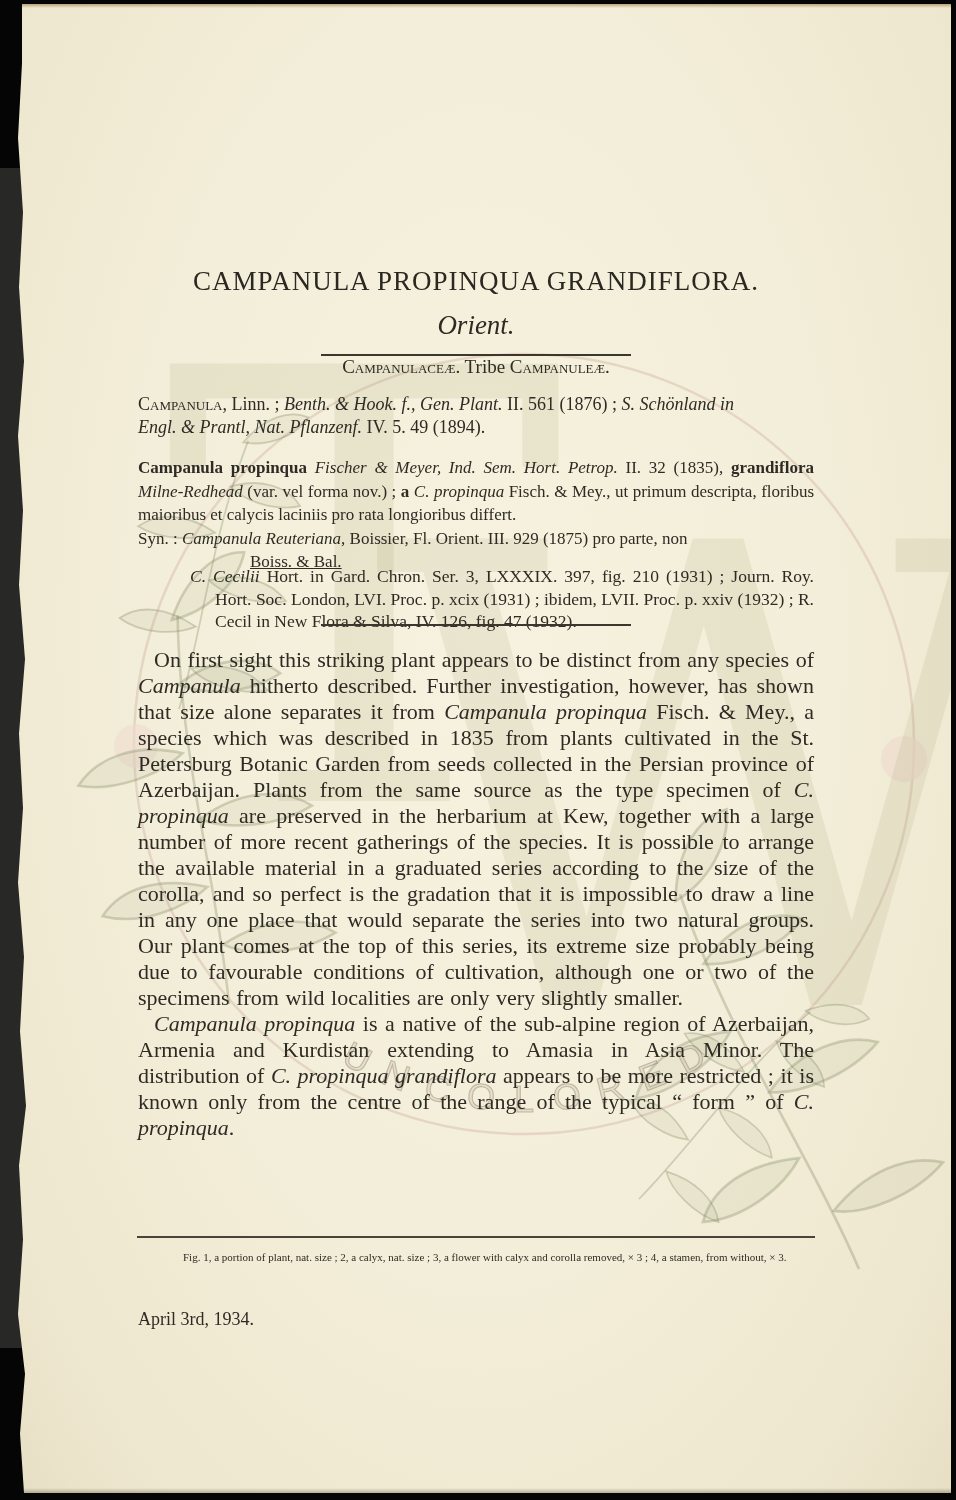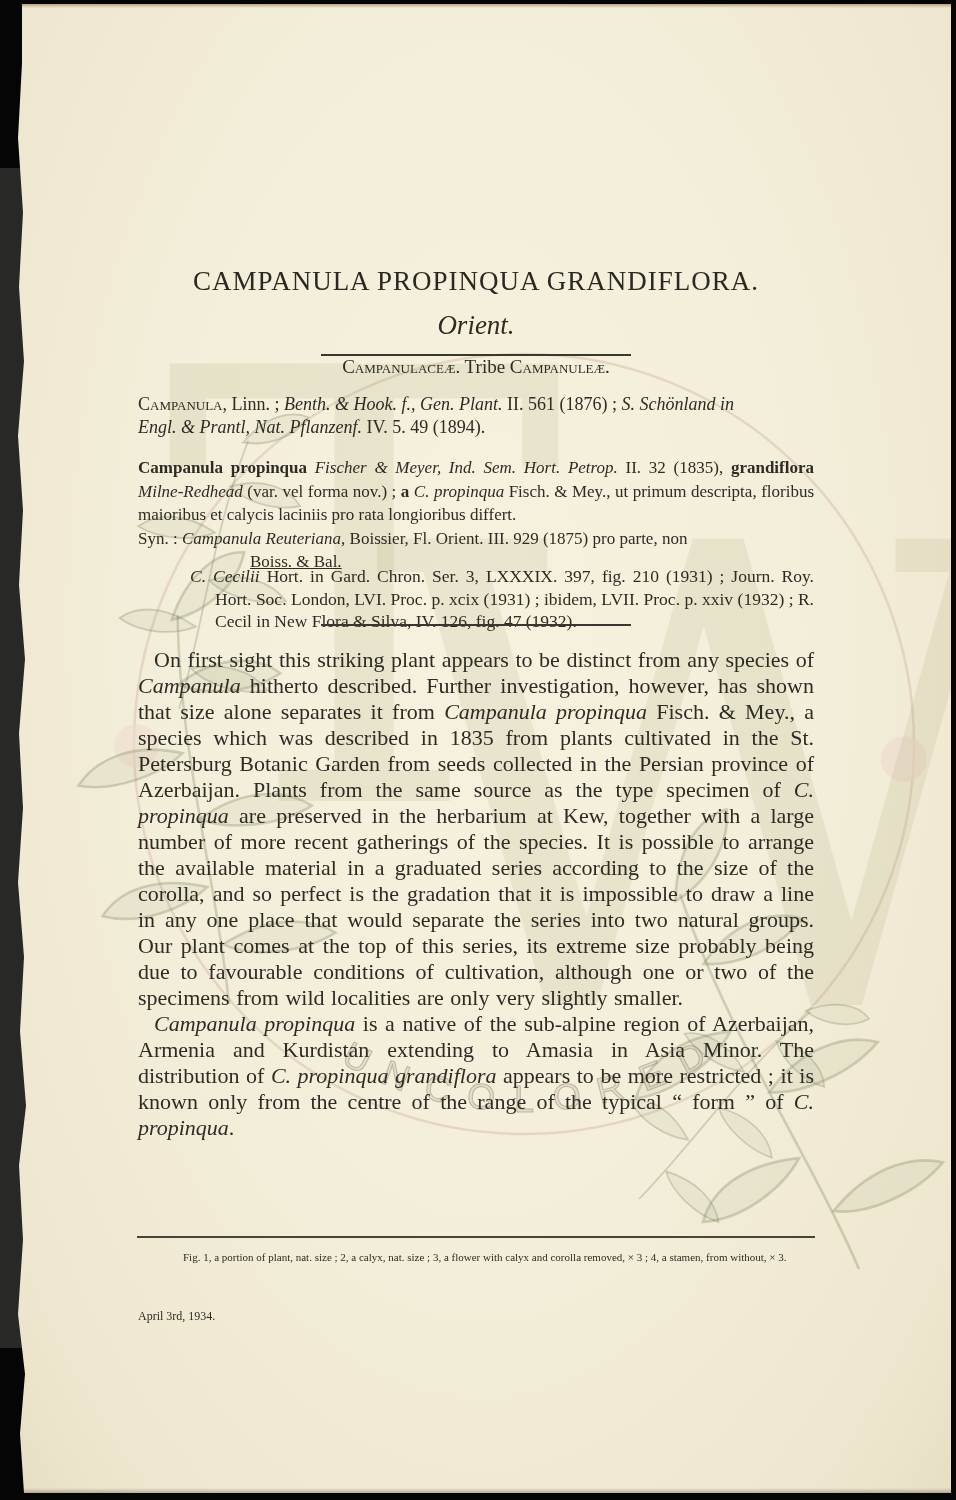--- a/index.html
+++ b/index.html
@@ -56,21 +56,21 @@
   .genus{top:389px;font-size:18px;line-height:23px;white-space:nowrap;}
   .species{top:452px;font-size:17px;line-height:23.5px;text-align:justify;}
   .syn{top:524px;font-size:17px;line-height:22.5px;white-space:nowrap;}
   .syn-l2{margin-left:112px;text-decoration:underline;}
   .cecilii{top:561px;font-size:17.5px;line-height:22.5px;text-align:justify;
     padding-left:77px;text-indent:-25px;box-sizing:border-box;}
   .body-text{top:643px;font-size:22px;line-height:26px;text-align:justify;word-spacing:1px;}
   .para{margin:0;text-indent:16px;}
   .rule-full{top:1232px;height:1.5px;background:#49443a;width:678px;left:-1px;}
   .caption{top:1243px;font-size:11px;line-height:20.5px;text-align:justify;text-indent:45px;}
-  .date{top:1305px;font-size:12px;}
+  .date{top:1305px;font-size:18px;}
 
   .sg-i{font-style:italic;}
   .sg-b{font-weight:bold;}
   .sg-sc{font-variant:small-caps;}
 </style>
 </head>
 <body>
 
 <div class="backdrop-gray"></div>
 

